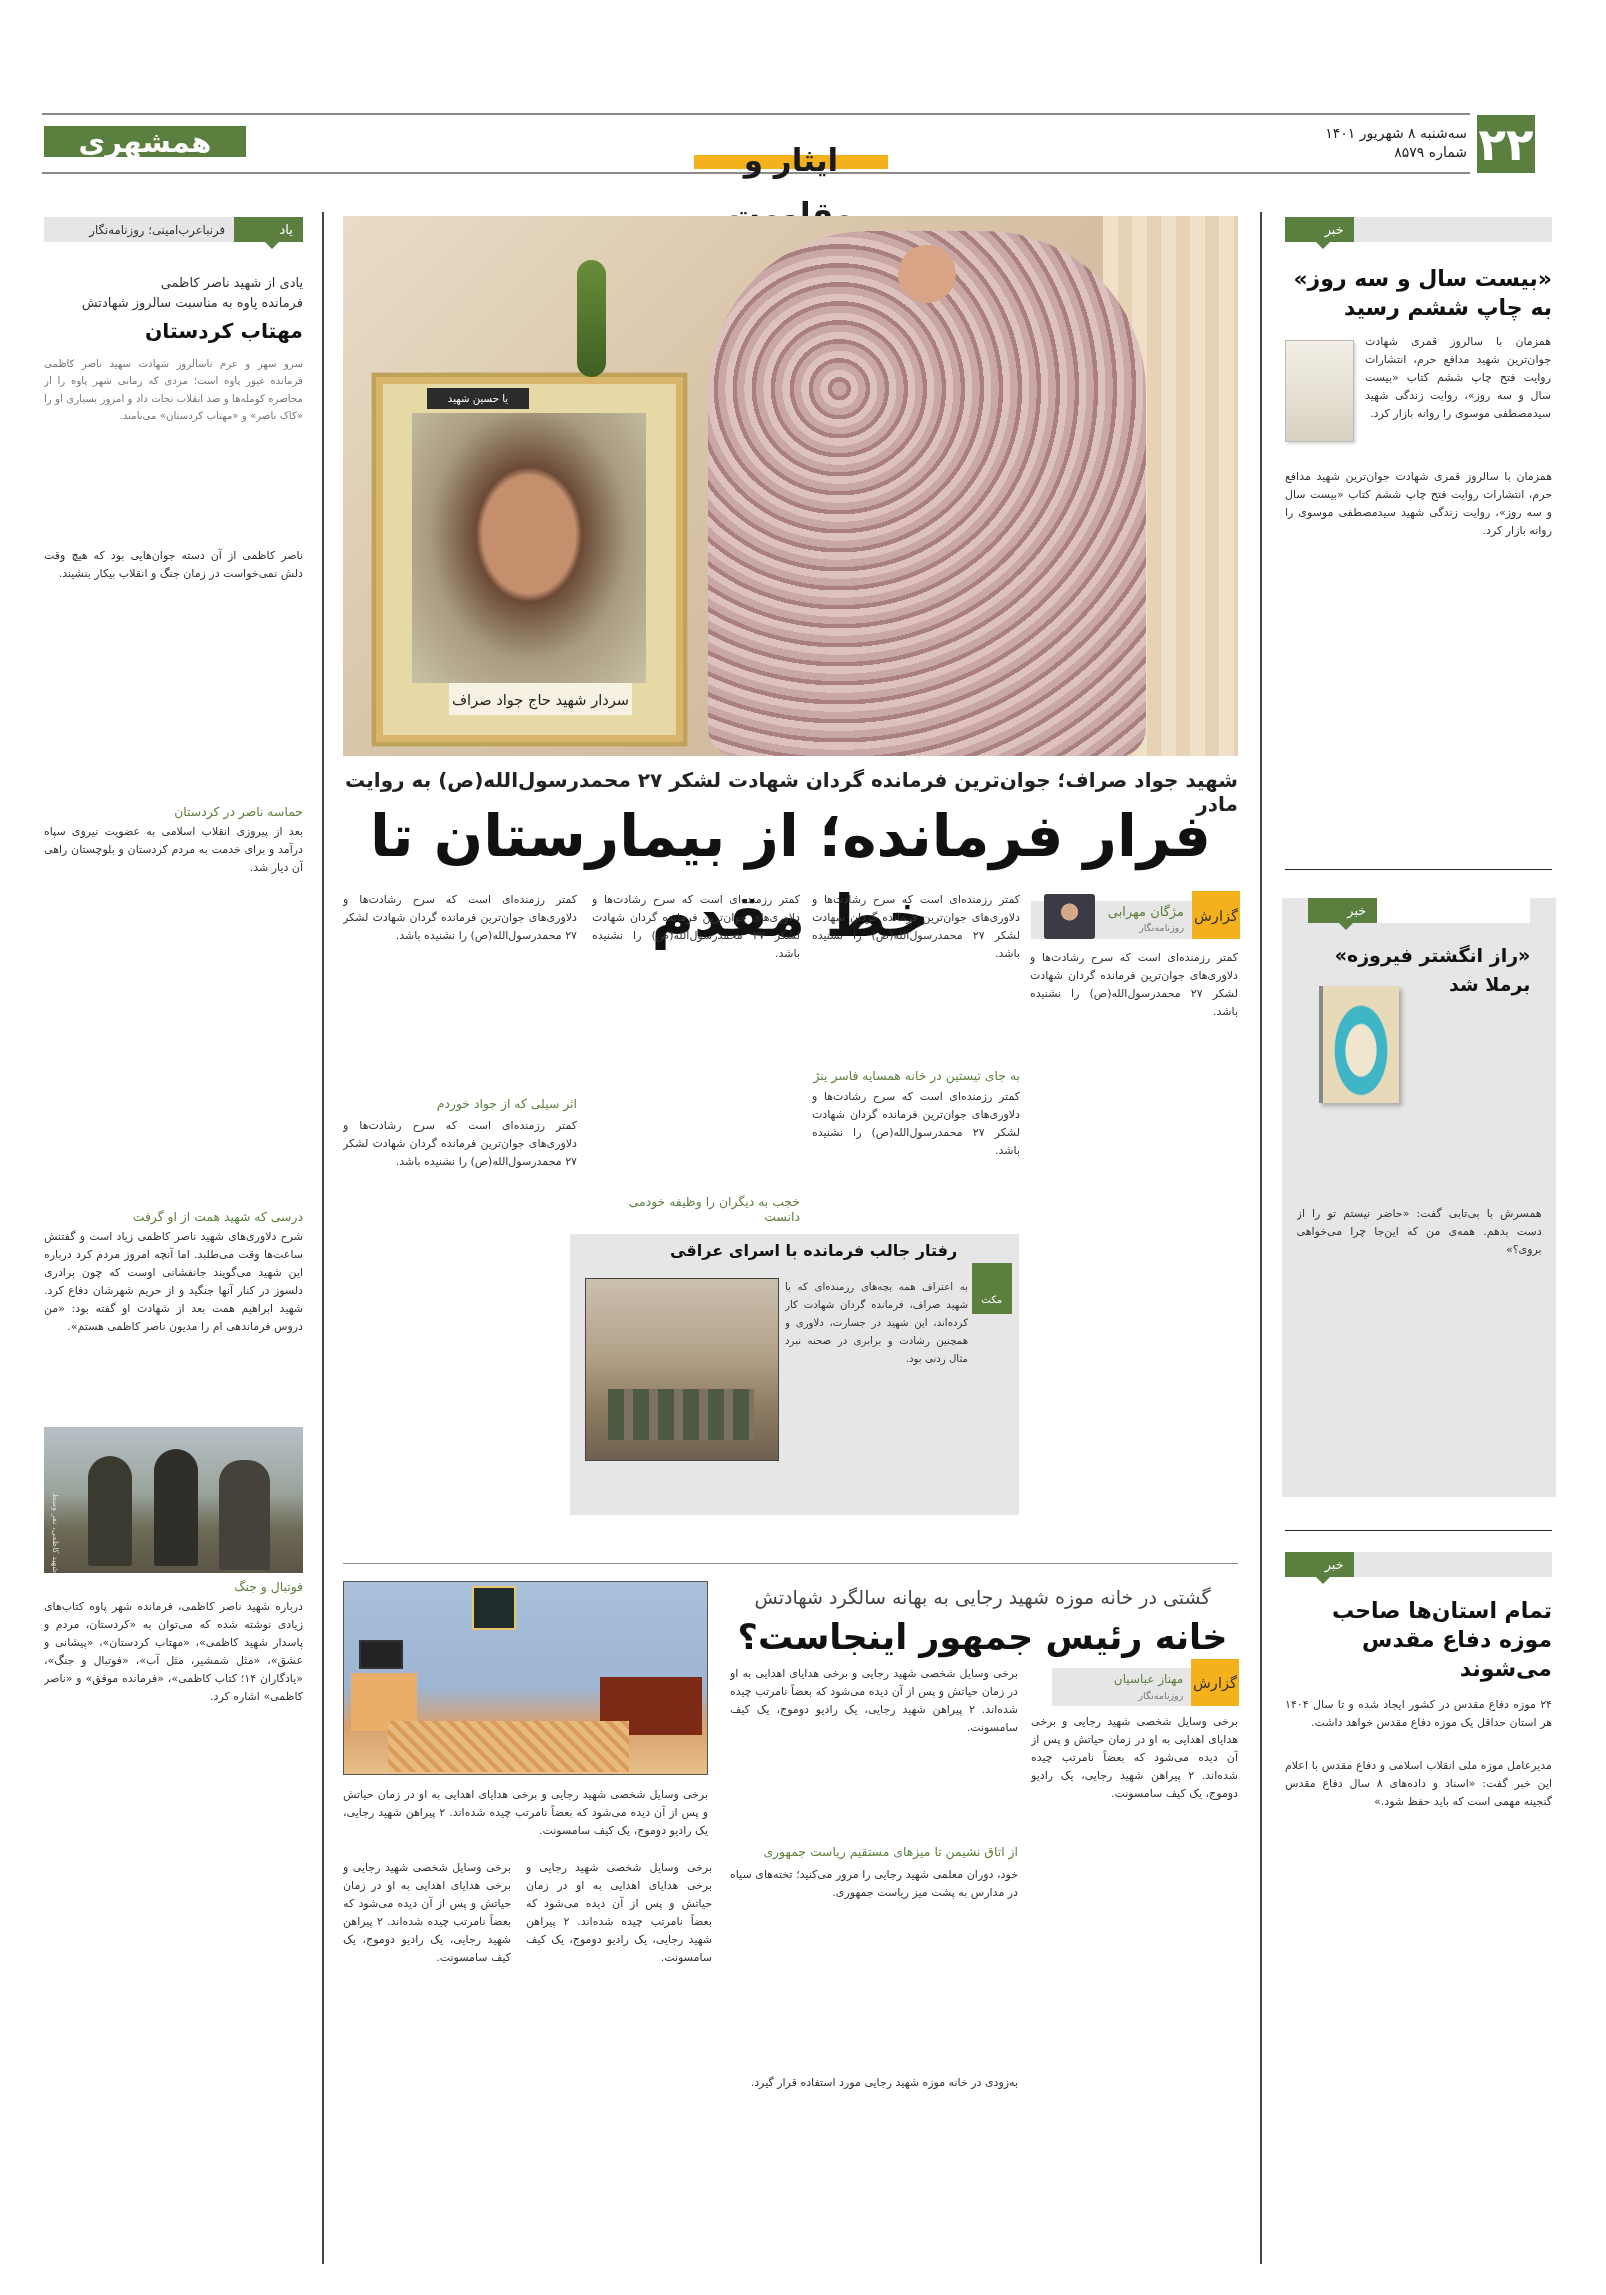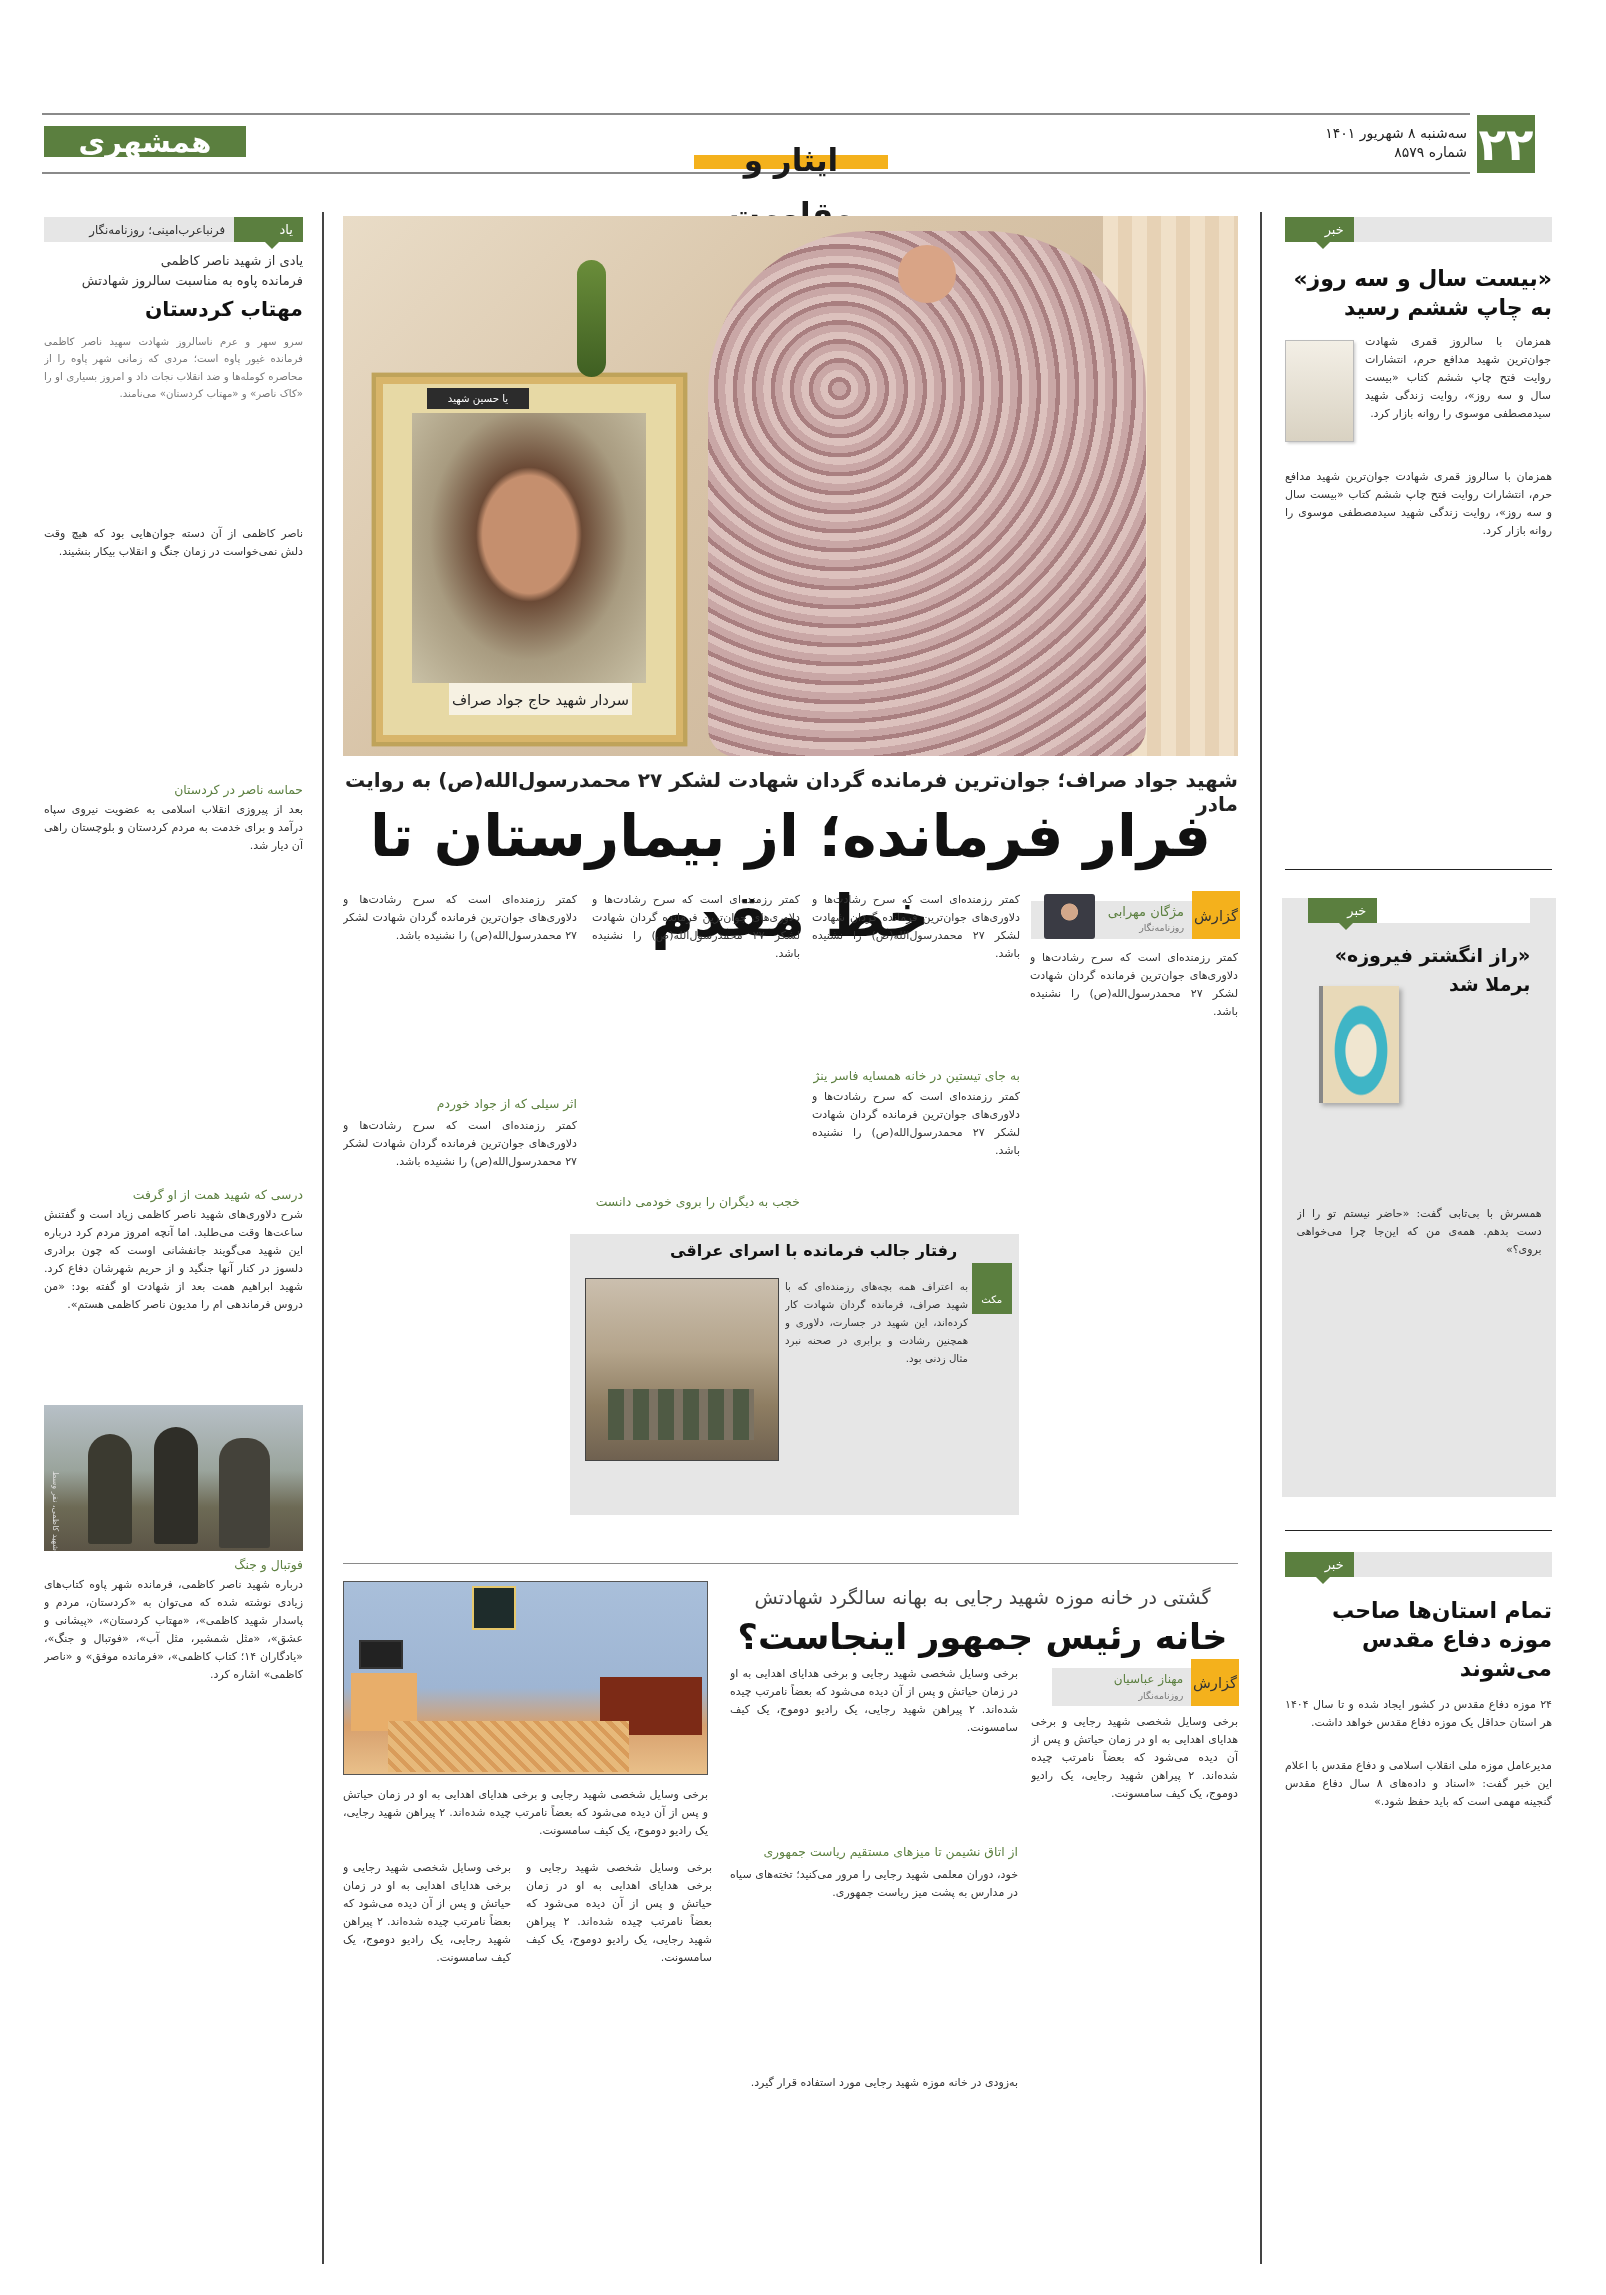--- a/index.html
+++ b/index.html
@@ -46,21 +46,21 @@
 
 <div class="abs logo green">همشهری</div>
 
 <div class="vline" style="left:322px;top:212px;height:2052px;background:#444;width:1.5px"></div>
 
 <div class="abs" style="left:44px;top:217px;width:259px">
   <div class="tagbar">
     <div class="tag green">یاد</div>
     <div class="rest">فرنباعرب‌امینی؛ روزنامه‌نگار</div>
   </div>
-  <div style="margin-top:9px;font-size:13px;line-height:20.4px;color:#333;text-align:right">
+  <div style="margin-top:31px;font-size:13px;line-height:20.4px;color:#333;text-align:right">
     <div>یادی از شهید ناصر کاظمی</div>
     <div>فرمانده پاوه به مناسبت سالروز شهادتش</div>
   </div>
   <div style="font-size:20.4px;font-weight:bold;text-align:right;margin-top:2.9px;line-height:29px;color:#111">مهتاب کردستان</div>
   <div class="text" style="margin-top:8.8px;height:175px;overflow:hidden;color:#777;font-size:10.2px;line-height:17.5px">سرو سهر و عرم ناسالروز شهادت سهید ناصر کاظمی فرمانده غیور پاوه است؛ مردی که زمانی شهر پاوه را از محاصره کومله‌ها و ضد انقلاب نجات داد و امروز بسیاری او را «کاک ناصر» و «مهتاب کردستان» می‌نامند.</div>
   <div class="text" style="margin-top:17.5px;height:248px;overflow:hidden">ناصر کاظمی از آن دسته جوان‌هایی بود که هیچ وقت دلش نمی‌خواست در زمان جنگ و انقلاب بیکار بنشیند.</div>
   <div class="subhead" style="margin-top:8.8px">حماسه ناصر در کردستان</div>
   <div class="text" style="margin-top:4.4px;height:380px;overflow:hidden">بعد از پیروزی انقلاب اسلامی به عضویت نیروی سپاه درآمد و برای خدمت به مردم کردستان و بلوچستان راهی آن دیار شد.</div>
   <div class="subhead" style="margin-top:5.8px">درسی که شهید همت از او گرفت</div>
   <div class="text" style="margin-top:4.4px;height:183px;overflow:hidden">شرح دلاوری‌های شهید ناصر کاظمی زیاد است و گفتنش ساعت‌ها وقت می‌طلبد. اما آنچه امروز مردم کرد درباره این شهید می‌گویند جانفشانی اوست که چون برادری دلسوز در کنار آنها جنگید و از حریم شهرشان دفاع کرد. شهید ابراهیم همت بعد از شهادت او گفته بود: «من دروس فرماندهی ام را مدیون ناصر کاظمی هستم».</div>
@@ -99,21 +99,21 @@
   <div class="abs" style="left:73px;top:13px;width:80px;text-align:right;font-size:13px;color:#5b7f3f">مژگان مهرابی</div>
   <div class="abs" style="left:73px;top:31px;width:80px;text-align:right;font-size:9.5px;color:#777">روزنامه‌نگار</div>
   <div class="abs orange" style="left:161px;top:0;width:48px;height:48px;display:flex;align-items:center;justify-content:center;font-size:14.6px;color:#333">گزارش</div>
 </div>
 
 <div class="abs text" style="left:1030px;top:949px;width:208px;height:570px;overflow:hidden">کمتر رزمنده‌ای است که سرح رشادت‌ها و دلاوری‌های جوان‌ترین فرمانده گردان شهادت لشکر ۲۷ محمدرسول‌الله(ص) را نشنیده باشد.</div>
 <div class="abs text" style="left:812px;top:891px;width:208px;height:175px;overflow:hidden">کمتر رزمنده‌ای است که سرح رشادت‌ها و دلاوری‌های جوان‌ترین فرمانده گردان شهادت لشکر ۲۷ محمدرسول‌الله(ص) را نشنیده باشد.</div>
 <div class="abs subhead" style="left:812px;top:1068px;width:208px">به جای تیستین در خانه همسایه فاسر ینژ</div>
 <div class="abs text" style="left:812px;top:1088px;width:208px;height:117px;overflow:hidden">کمتر رزمنده‌ای است که سرح رشادت‌ها و دلاوری‌های جوان‌ترین فرمانده گردان شهادت لشکر ۲۷ محمدرسول‌الله(ص) را نشنیده باشد.</div>
 <div class="abs text" style="left:592px;top:891px;width:208px;height:292px;overflow:hidden">کمتر رزمنده‌ای است که سرح رشادت‌ها و دلاوری‌های جوان‌ترین فرمانده گردان شهادت لشکر ۲۷ محمدرسول‌الله(ص) را نشنیده باشد.</div>
-<div class="abs subhead" style="left:592px;top:1194px;width:208px">خجب به دیگران را بروی خودمی دانست</div>
+<div class="abs subhead" style="left:592px;top:1194px;width:208px">خجب به دیگران را وظیفه خودمی دانست</div>
 <div class="abs text" style="left:343px;top:891px;width:234px;height:197px;overflow:hidden">کمتر رزمنده‌ای است که سرح رشادت‌ها و دلاوری‌های جوان‌ترین فرمانده گردان شهادت لشکر ۲۷ محمدرسول‌الله(ص) را نشنیده باشد.</div>
 <div class="abs subhead" style="left:343px;top:1096px;width:234px">اثر سیلی که از جواد خوردم</div>
 <div class="abs text" style="left:343px;top:1117px;width:234px;height:394px;overflow:hidden">کمتر رزمنده‌ای است که سرح رشادت‌ها و دلاوری‌های جوان‌ترین فرمانده گردان شهادت لشکر ۲۷ محمدرسول‌الله(ص) را نشنیده باشد.</div>
 
 <div class="abs gray" style="left:570px;top:1234px;width:449px;height:281px">
   <div class="abs" style="left:7.3px;top:7.3px;width:380px;text-align:right;font-size:16px;font-weight:bold;color:#111">رفتار جالب فرمانده با اسرای عراقی</div>
   <div class="abs green" style="right:7.3px;top:29px;width:40px;height:51px;color:#fff;display:flex;align-items:flex-end;justify-content:center;padding-bottom:9px;font-size:10.2px">مکث</div>
   <div class="abs photo" style="left:14.6px;top:44px;width:194px;height:183px;background:linear-gradient(180deg,#cbbfae 0%,#b4a48b 40%,#8e7d62 70%,#6f6150 100%);border:0.7px solid #444">
     <div class="abs" style="left:22px;top:110px;width:146px;height:51px;background:repeating-linear-gradient(90deg,#4f5a44 0 16px,#7b7262 16px 25px)"></div>
   </div>

